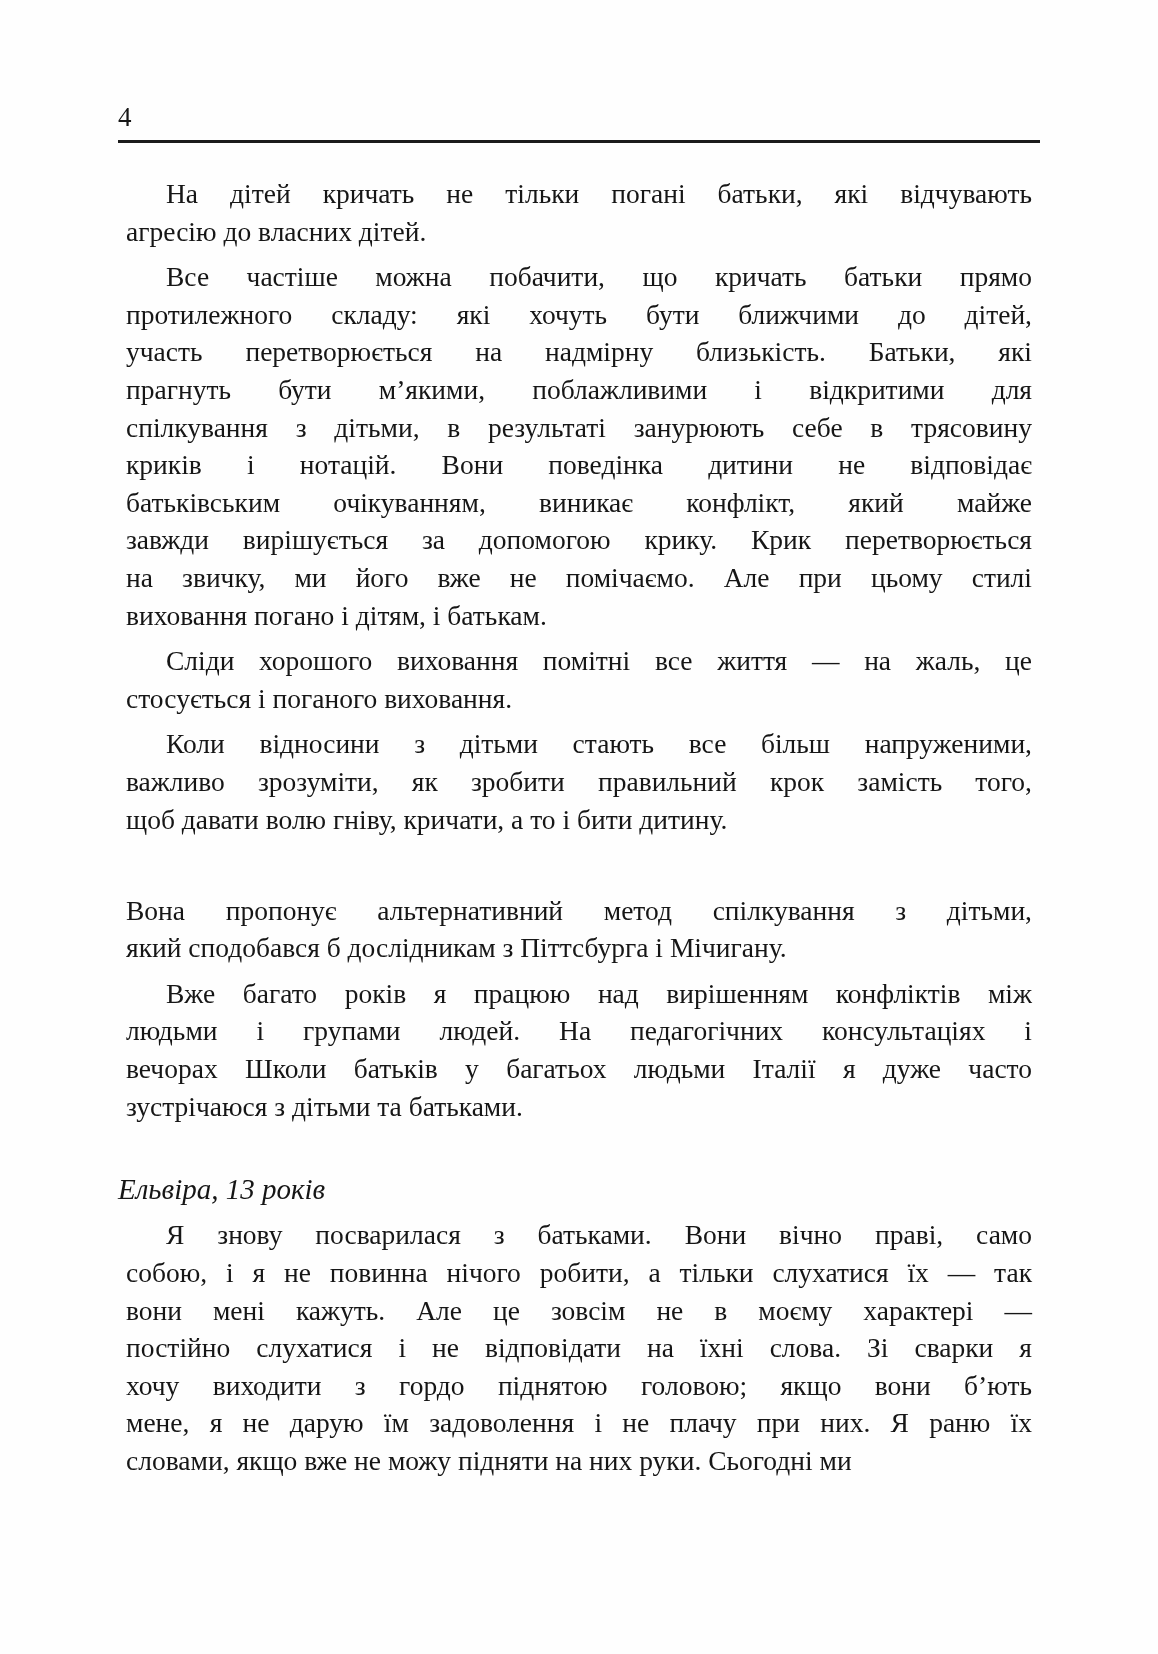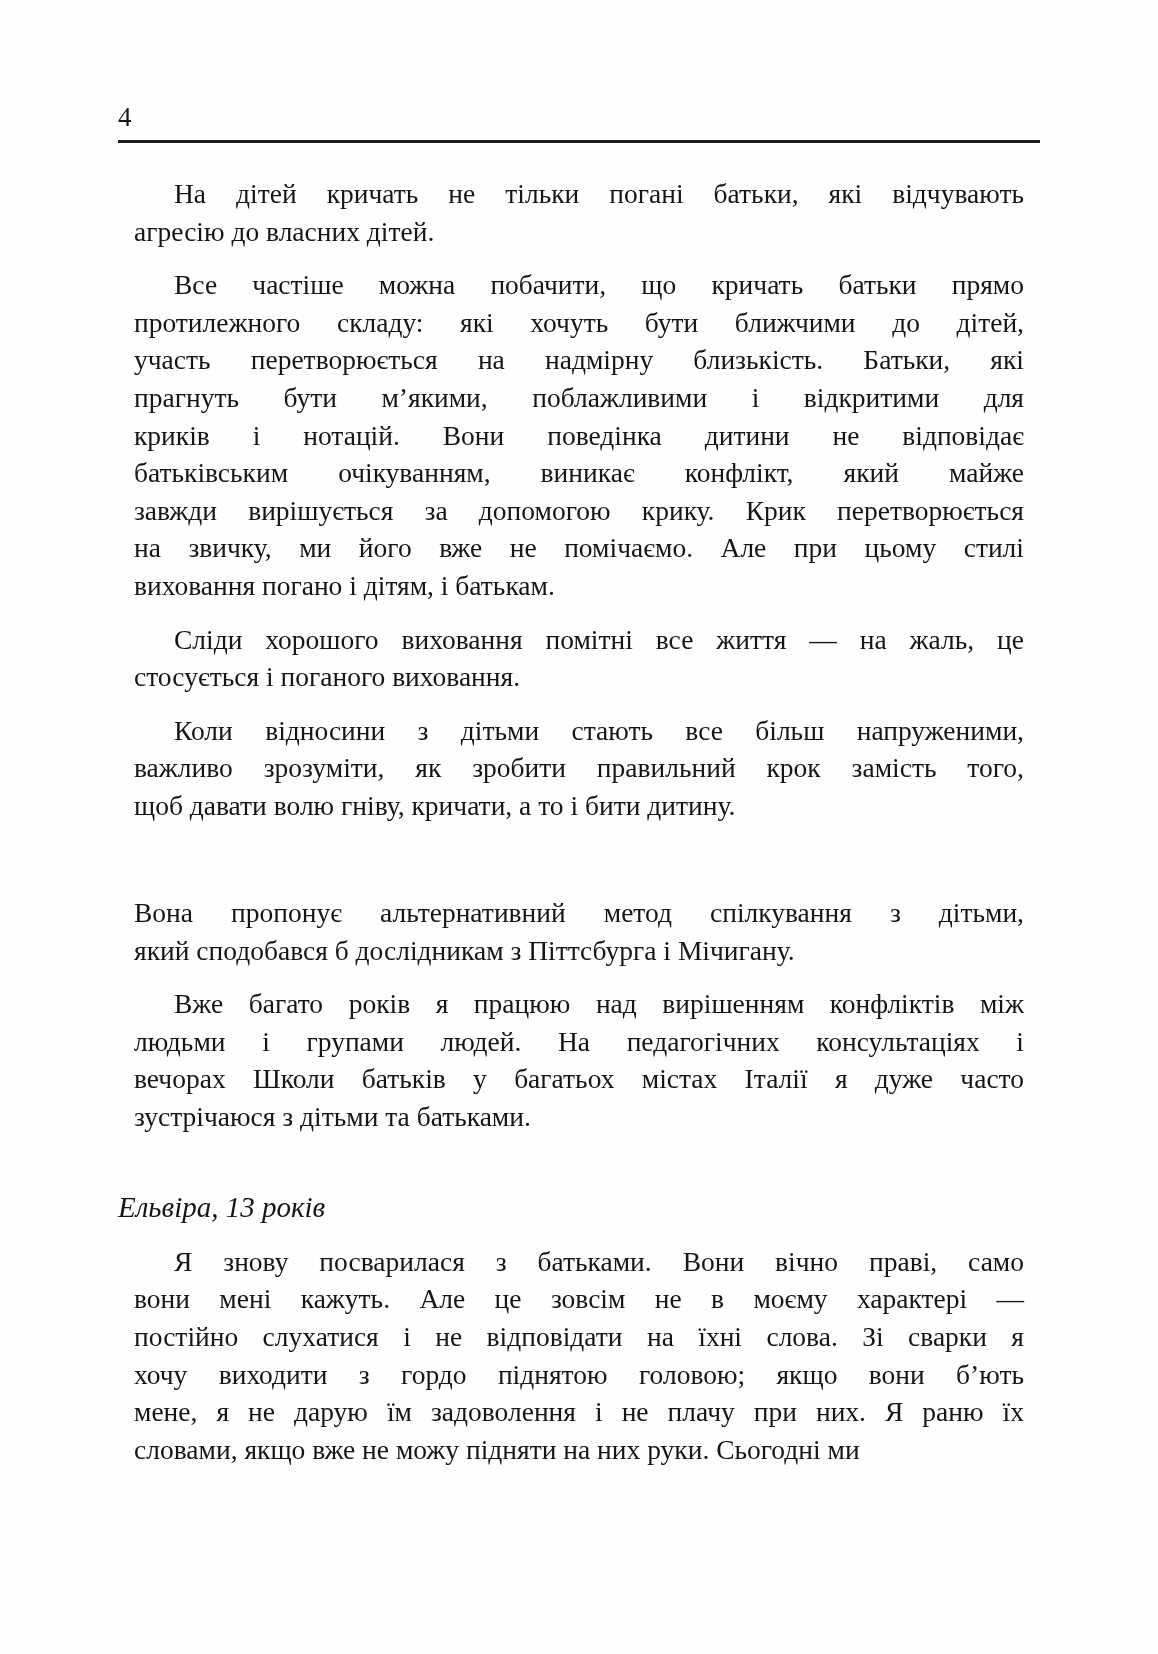--- a/index.html
+++ b/index.html
@@ -36,21 +36,21 @@
     border-bottom: 3px solid #1c1c1c;
     margin-top: 8px;
   }
   .body-text {
     margin-top: 32px;
     font-size: 27.5px;
     line-height: 37.6px;
     color: #161616;
   }
   .para {
-    margin: 16px;
+    margin: 8px;
   }
   .line {
     white-space: normal;
   }
   .line.just {
     text-align: justify;
     text-align-last: justify;
   }
   .line.first {
     text-indent: 40px;
@@ -77,20 +77,21 @@
     <div class="body-text">
         <div class="para">
           <div class="line first just">На дітей кричать не тільки погані батьки, які відчувають</div>
           <div class="line">агресію до власних дітей.</div>
         </div>
         <div class="para">
           <div class="line first just">Все частіше можна побачити, що кричать батьки прямо</div>
           <div class="line just">протилежного складу: які хочуть бути ближчими до дітей,</div>
           <div class="line just">участь перетворюється на надмірну близькість. Батьки, які</div>
           <div class="line just">прагнуть бути м’якими, поблажливими і відкритими для</div>
+          <div class="line just">спілкування з дітьми, в результаті занурюють себе в трясовину</div>
           <div class="line just">криків і нотацій. Вони поведінка дитини не відповідає</div>
           <div class="line just">батьківським очікуванням, виникає конфлікт, який майже</div>
           <div class="line just">завжди вирішується за допомогою крику. Крик перетворюється</div>
           <div class="line just">на звичку, ми його вже не помічаємо. Але при цьому стилі</div>
           <div class="line">виховання погано і дітям, і батькам.</div>
         </div>
         <div class="para">
           <div class="line first just">Сліди хорошого виховання помітні все життя — на жаль, це</div>
           <div class="line">стосується і поганого виховання.</div>
         </div>
@@ -100,27 +101,28 @@
           <div class="line">щоб давати волю гніву, кричати, а то і бити дитину.</div>
         </div>
         <div class="spacer"></div>
         <div class="para">
           <div class="line just">Вона пропонує альтернативний метод спілкування з дітьми,</div>
           <div class="line">який сподобався б дослідникам з Піттсбурга і Мічигану.</div>
         </div>
         <div class="para">
           <div class="line first just">Вже багато років я працюю над вирішенням конфліктів між</div>
           <div class="line just">людьми і групами людей. На педагогічних консультаціях і</div>
-          <div class="line just">вечорах Школи батьків у багатьох містах Італії я дуже часто</div>
+          <div class="line just">вечорах Школи батьків у багатьох людьми Італії я дуже часто</div>
           <div class="line">зустрічаюся з дітьми та батьками.</div>
         </div>
         <div class="spacer"></div>
         <div class="heading">Ельвіра, 13 років</div>
         <div class="para">
           <div class="line first just">Я знову посварилася з батьками. Вони вічно праві, само</div>
+          <div class="line just">собою, і я не повинна нічого робити, а тільки слухатися їх — так</div>
           <div class="line just">вони мені кажуть. Але це зовсім не в моєму характері —</div>
           <div class="line just">постійно слухатися і не відповідати на їхні слова. Зі сварки я</div>
           <div class="line just">хочу виходити з гордо піднятою головою; якщо вони б’ють</div>
           <div class="line just">мене, я не дарую їм задоволення і не плачу при них. Я раню їх</div>
           <div class="line">словами, якщо вже не можу підняти на них руки. Сьогодні ми</div>
         </div>
       </div>
   </div>
 </div>
 

